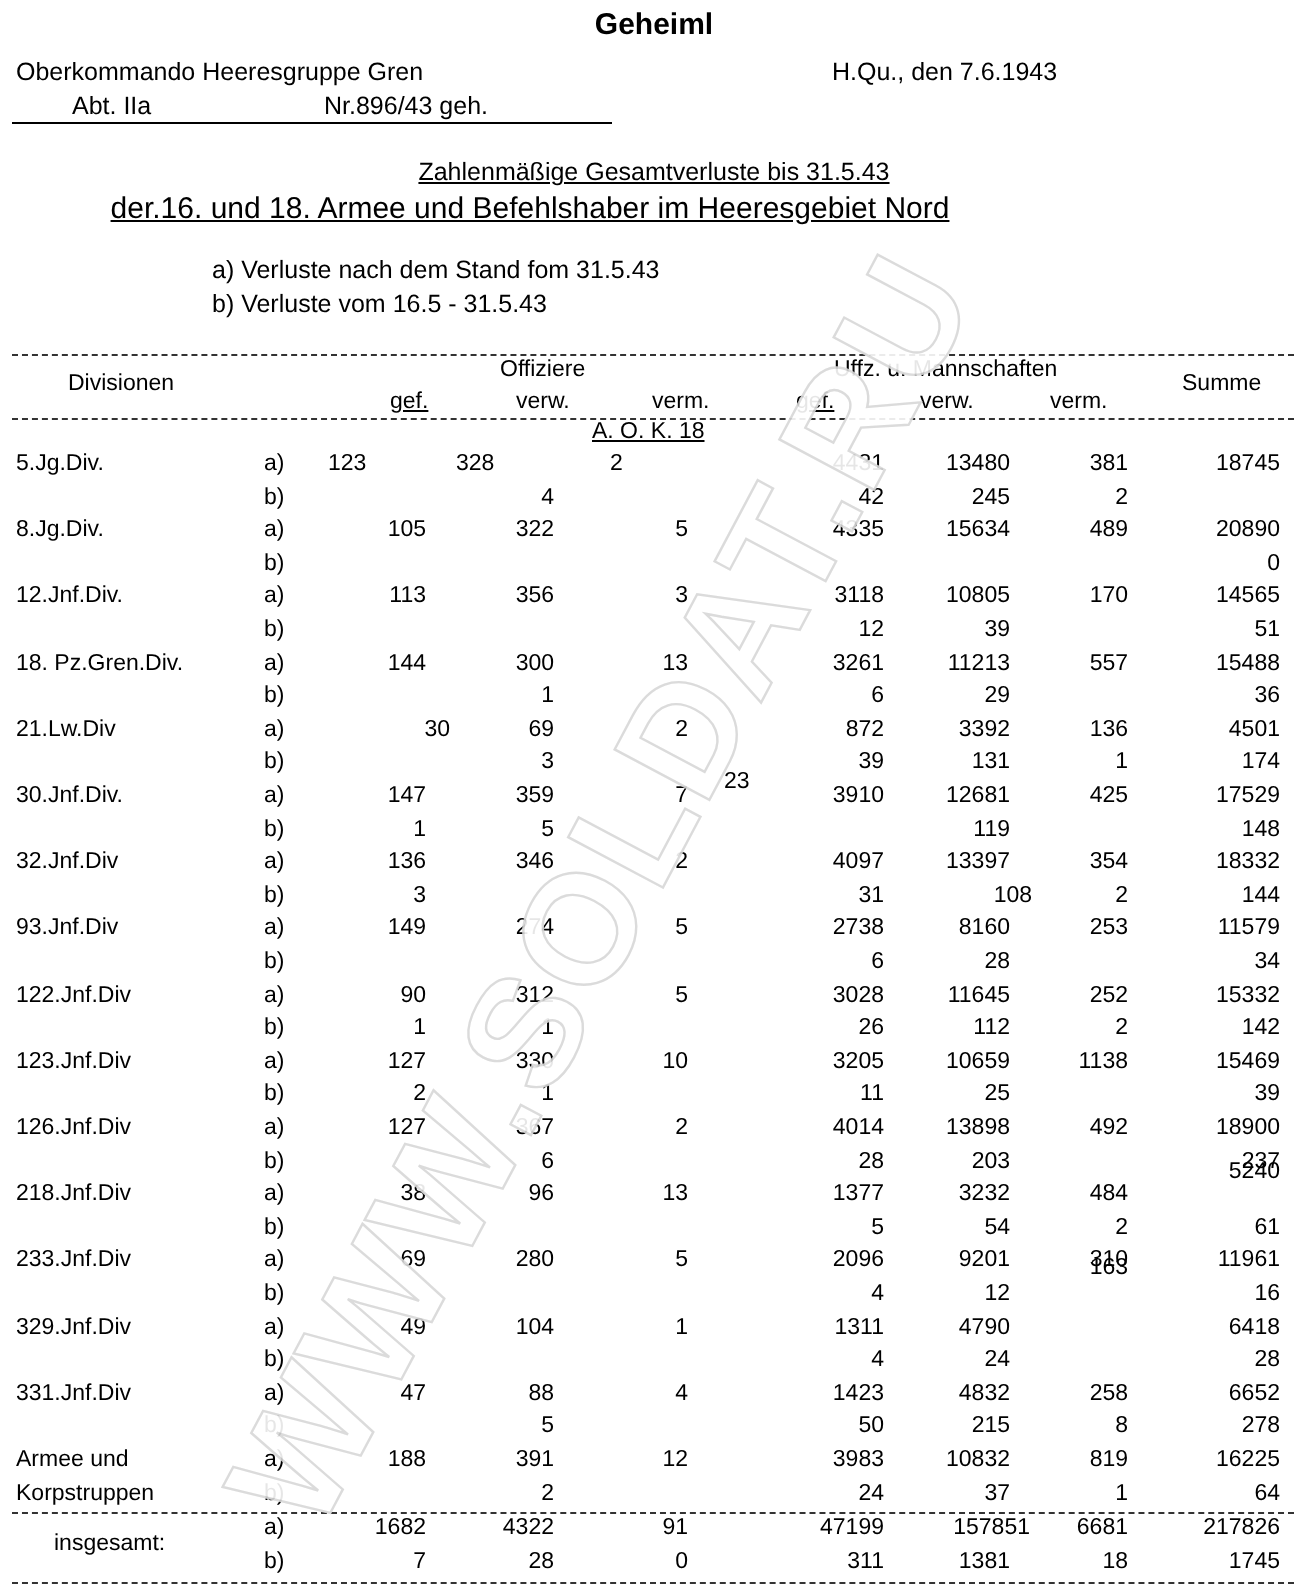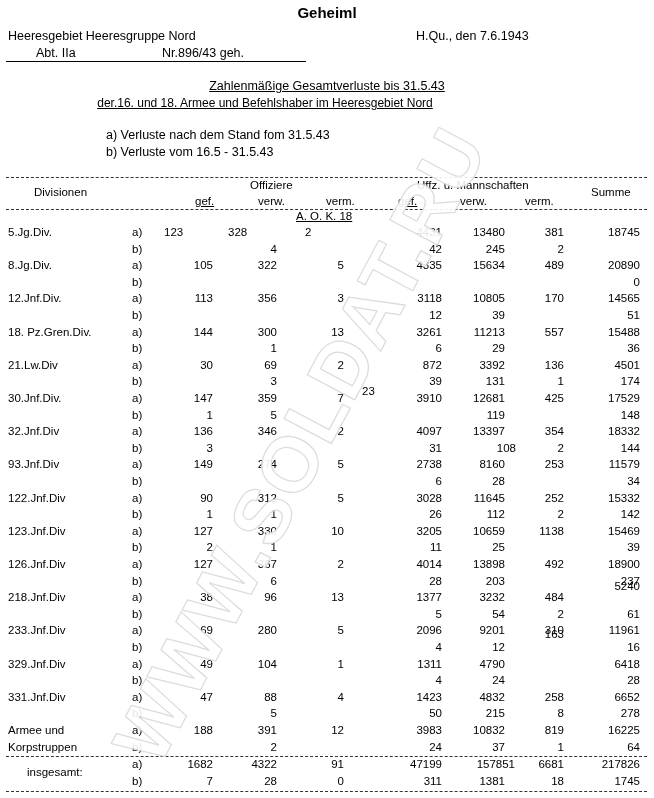--- a/index.html
+++ b/index.html
@@ -6,38 +6,38 @@
     body { width: 654px; height: 798px; position: relative; overflow: hidden;
            font-family: "Liberation Sans", sans-serif; color: #000; font-size: 12px; }
     .abs { position: absolute; white-space: nowrap; }
     .title { left: 0; width: 654px; top: 4px; text-align: center; font-weight: bold; font-size: 15px; }
     .hdr-left { left: 8px; top: 29px; font-size: 12.5px; }
     .hdr-date { left: 416px; top: 29px; font-size: 12.5px; }
     .hdr-abt { left: 36px; top: 46px; font-size: 12.5px; }
     .hdr-nr { left: 162px; top: 46px; font-size: 12.5px; }
     .hdr-line { left: 6px; top: 61px; width: 300px; border-top: 1px solid #000; height: 0; }
     .sub1 { left: 0; width: 654px; top: 79px; text-align: center; font-size: 12.5px; text-decoration: underline; }
-    .sub2 { left: 0; width: 530px; top: 96px; text-align: center; font-size: 12px; text-decoration: underline; }
+    .sub2 { left: 0; width: 530px; top: 96px; text-align: center; font-size: 15px; text-decoration: underline; }
     .leg1 { left: 106px; top: 128px; font-size: 12.5px; }
     .leg2 { left: 106px; top: 145px; font-size: 12.5px; }
     .dash { left: 6px; width: 641px; height: 0; border-top: 1px dashed #333; }
     .th { font-size: 11.5px; }
     .cell { position: absolute; white-space: nowrap; font-size: 11.5px; }
     .r { text-align: right; }
     .aok { left: 296px; top: 210px; font-size: 11.5px; text-decoration: underline; }
     .watermark { position: absolute; left: 100px; top: 350px; font-size: 78px; font-weight: bold;
                  color: #ffffff; -webkit-text-stroke: 1.2px #d8d8d8; transform: rotate(-62deg);
                  transform-origin: left top; white-space: nowrap; letter-spacing: 2px; opacity: 0.9;
                  top: 735px; left: 95px; pointer-events: none; }
   </style>
 </head>
 <body>
 
 <div class="abs title">Geheiml</div>
-<div class="abs hdr-left">Heeresgebiet Heeresgruppe Nord</div>
+<div class="abs hdr-left">Oberkommando Heeresgruppe Gren</div>
 <div class="abs hdr-date">H.Qu., den 7.6.1943</div>
 <div class="abs hdr-abt">Abt. IIa</div>
 <div class="abs hdr-nr">Nr.896/43 geh.</div>
 <div class="abs hdr-line"></div>
 
 <div class="abs sub1">Zahlenmäßige Gesamtverluste bis 31.5.43</div>
 <div class="abs sub2">der.16. und 18. Armee und Befehlshaber im Heeresgebiet Nord</div>
 
 <div class="abs leg1">a) Verluste nach dem Stand fom 31.5.43</div>
 <div class="abs leg2">b) Verluste vom 16.5 - 31.5.43</div>
@@ -123,21 +123,21 @@
     <span class="cell " style="left:132px; top:342.2px;">b)</span>
     <span class="cell r" style="left:133px; width:80px; top:342.2px; text-align:right;"></span>
     <span class="cell r" style="left:197px; width:80px; top:342.2px; text-align:right;">1</span>
     <span class="cell r" style="left:264px; width:80px; top:342.2px; text-align:right;"></span>
     <span class="cell r" style="left:362px; width:80px; top:342.2px; text-align:right;">6</span>
     <span class="cell r" style="left:425px; width:80px; top:342.2px; text-align:right;">29</span>
     <span class="cell r" style="left:484px; width:80px; top:342.2px; text-align:right;"></span>
     <span class="cell r" style="left:560px; width:80px; top:342.2px; text-align:right;">36</span>
     <span class="cell " style="left:8px; top:358.79999999999995px;">21.Lw.Div</span>
     <span class="cell " style="left:132px; top:358.79999999999995px;">a)</span>
-    <span class="cell r" style="left:133px; width:80px; top:358.79999999999995px; text-align:right;">30</span>
+    <span class="cell r" style="left:133px; width:80px; top:358.79999999999995px; text-align:right;padding-left:12px;">30</span>
     <span class="cell r" style="left:197px; width:80px; top:358.79999999999995px; text-align:right;">69</span>
     <span class="cell r" style="left:264px; width:80px; top:358.79999999999995px; text-align:right;">2</span>
     <span class="cell r" style="left:362px; width:80px; top:358.79999999999995px; text-align:right;">872</span>
     <span class="cell r" style="left:425px; width:80px; top:358.79999999999995px; text-align:right;">3392</span>
     <span class="cell r" style="left:484px; width:80px; top:358.79999999999995px; text-align:right;">136</span>
     <span class="cell r" style="left:560px; width:80px; top:358.79999999999995px; text-align:right;">4501</span>
     <span class="cell " style="left:132px; top:375.4px;">b)</span>
     <span class="cell r" style="left:133px; width:80px; top:375.4px; text-align:right;"></span>
     <span class="cell r" style="left:197px; width:80px; top:375.4px; text-align:right;">3</span>
     <span class="cell r" style="left:264px; width:80px; top:375.4px; text-align:right;"></span>

